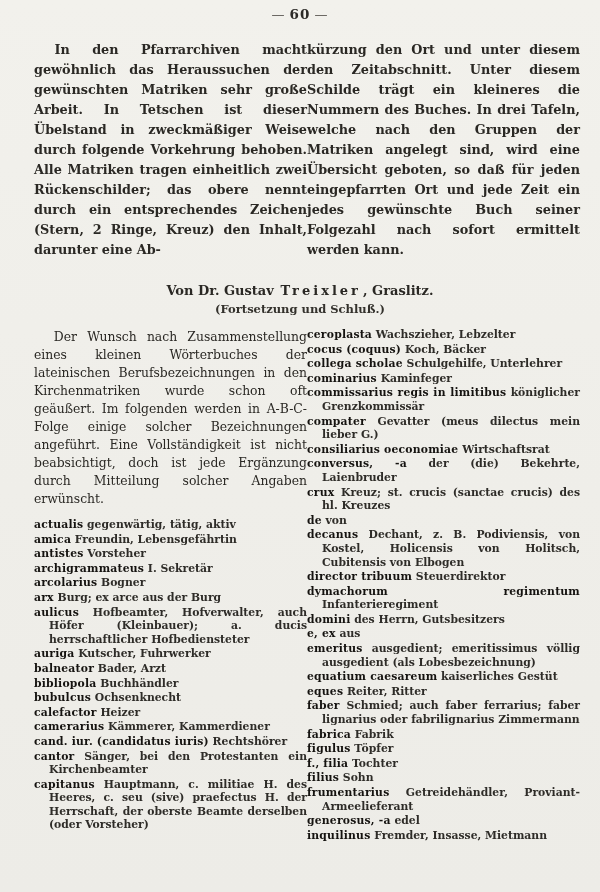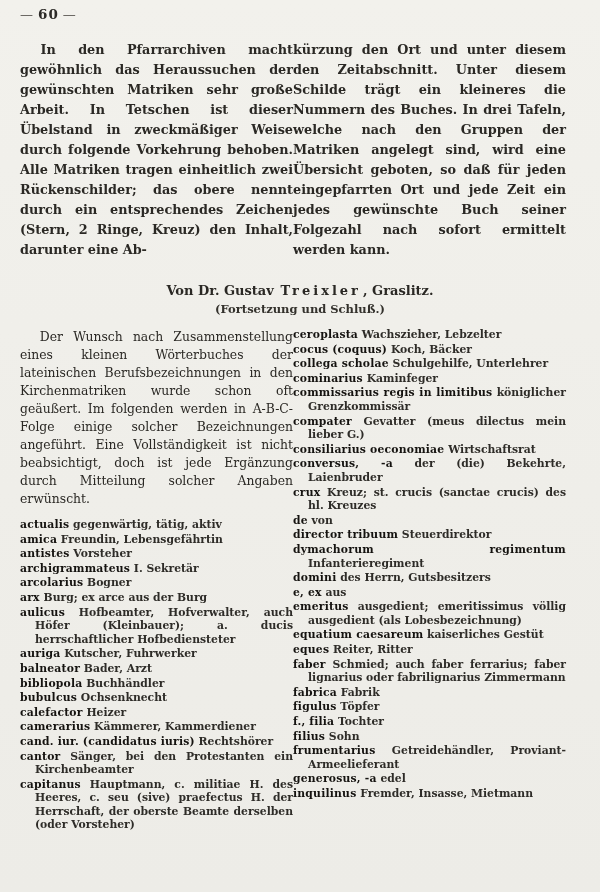--- a/index.html
+++ b/index.html
@@ -6,29 +6,30 @@
   html,body { width:600px; height:892px; }
   body {
     font-family:"DejaVu Serif","Liberation Serif",serif;
     background:linear-gradient(180deg,#f2f1ec 0%,#efeee9 55%,#edece7 100%);
     color:#262421;
     overflow:hidden;
   }
   .page { width:600px; height:892px; padding:6px 20px 10px 20px; }
 
   .page-header {
+    text-align:center;
     font-size:13px;
     letter-spacing:1px;
     color:#2c2a27;
     margin-bottom:18px;
   }
   .page-header .num { font-weight:bold; font-size:13.5px; padding:0 4px; }
   .page-header .dash { color:#55524d; }
 
-  .two-col { display:flex; gap:0; }
+  .two-col { display:flex; gap:0;justify-content:flex-end; }
   .col { width:273px; }
 
   .top-paragraph {
     font-size:12.8px;
     line-height:20px;
     text-align:justify;
     font-weight:600;
     color:#2a2824;
   }
   .top-paragraph.indent-first { text-indent:1.6em; }
@@ -165,20 +166,21 @@
           <div class="entry"><b class="term">compater</b> <span class="def">Gevatter (meus dilectus mein lieber G.)</span></div>
 
           <div class="entry"><b class="term">consiliarius oeconomiae</b> <span class="def">Wirtschaftsrat</span></div>
 
           <div class="entry"><b class="term">conversus, -a</b> <span class="def">der (die) Bekehrte, Laienbruder</span></div>
 
           <div class="entry"><b class="term">crux</b> <span class="def">Kreuz; st. crucis (sanctae crucis) des hl. Kreuzes</span></div>
 
           <div class="entry"><b class="term">de</b> <span class="def">von</span></div>
 
+          <div class="entry"><b class="term">decanus</b> <span class="def">Dechant, z. B. Podiviensis, von Kostel, Holicensis von Holitsch, Cubitensis von Elbogen</span></div>
 
           <div class="entry"><b class="term">director tribuum</b> <span class="def">Steuerdirektor</span></div>
 
           <div class="entry"><b class="term">dymachorum regimentum</b> <span class="def">Infanterieregiment</span></div>
 
           <div class="entry"><b class="term">domini</b> <span class="def">des Herrn, Gutsbesitzers</span></div>
 
           <div class="entry"><b class="term">e, ex</b> <span class="def">aus</span></div>
 
           <div class="entry gap"><b class="term">emeritus</b> <span class="def">ausgedient; emeritissimus völlig ausgedient (als Lobesbezeichnung)</span></div>

